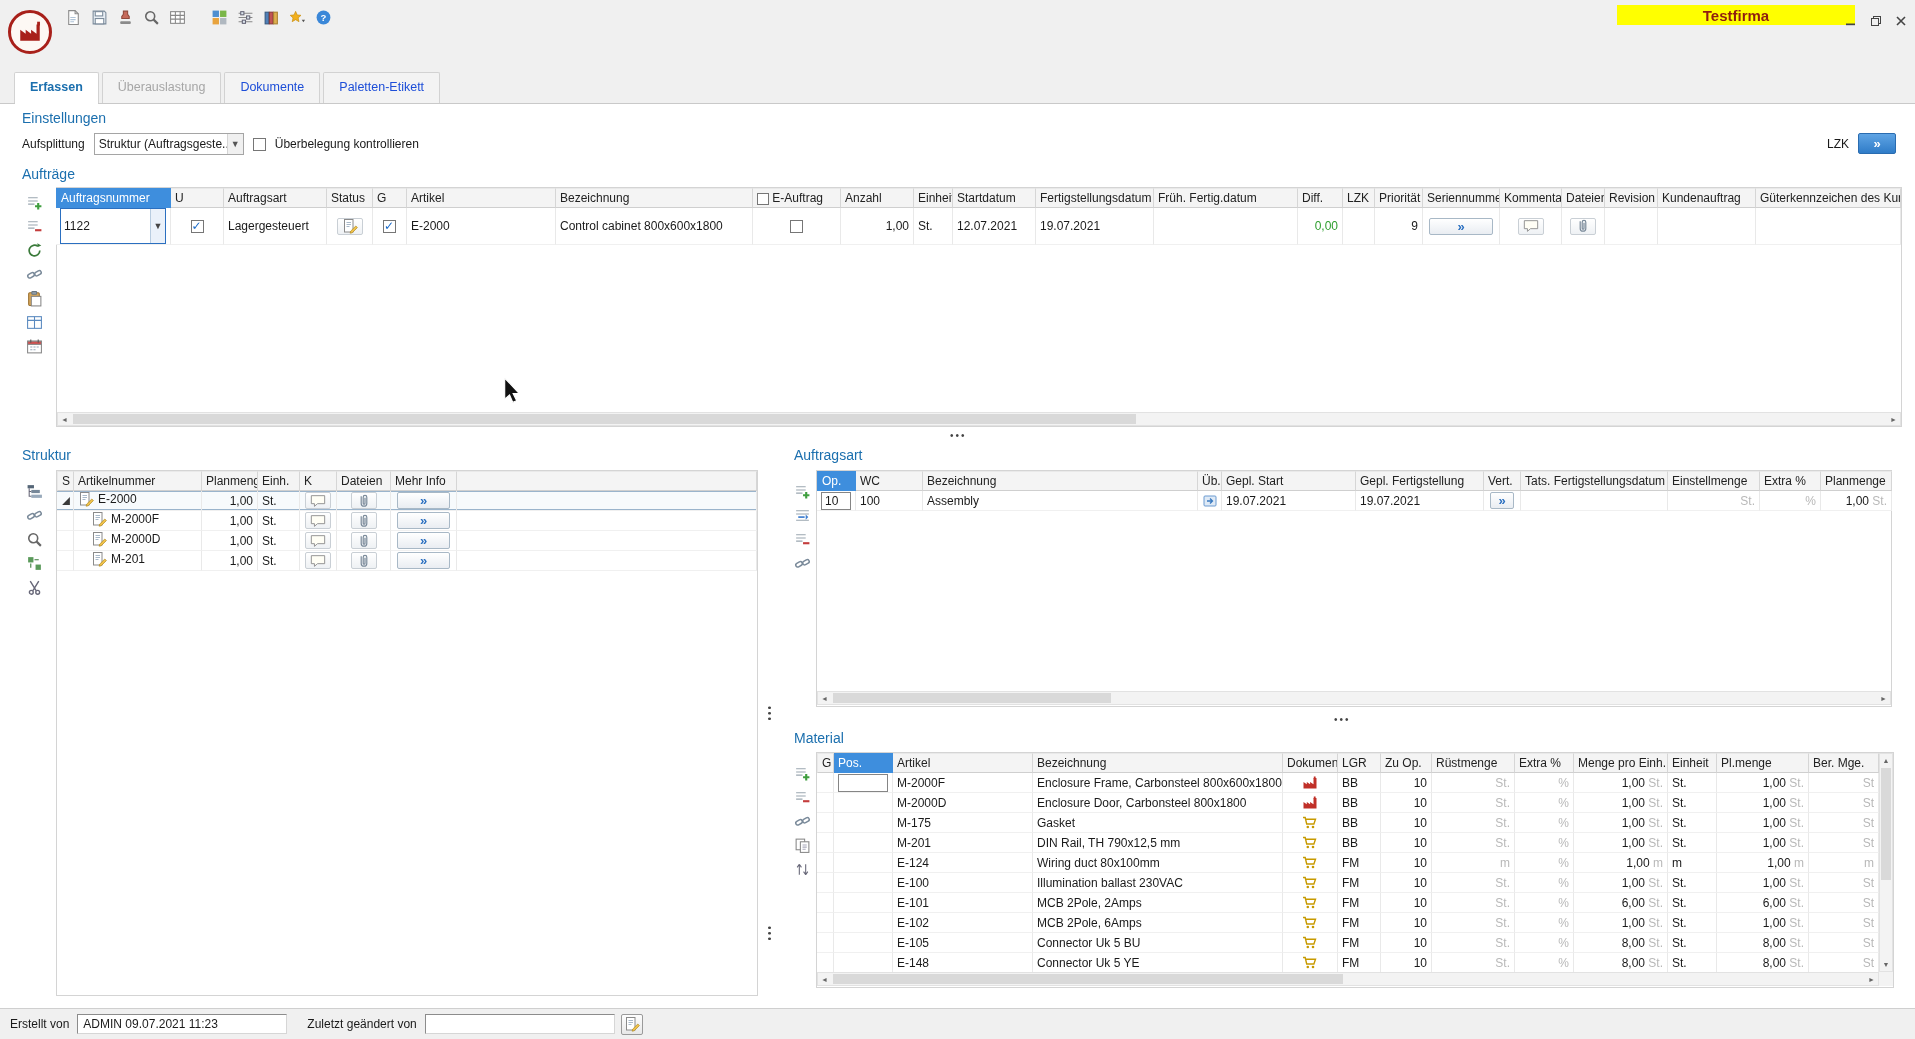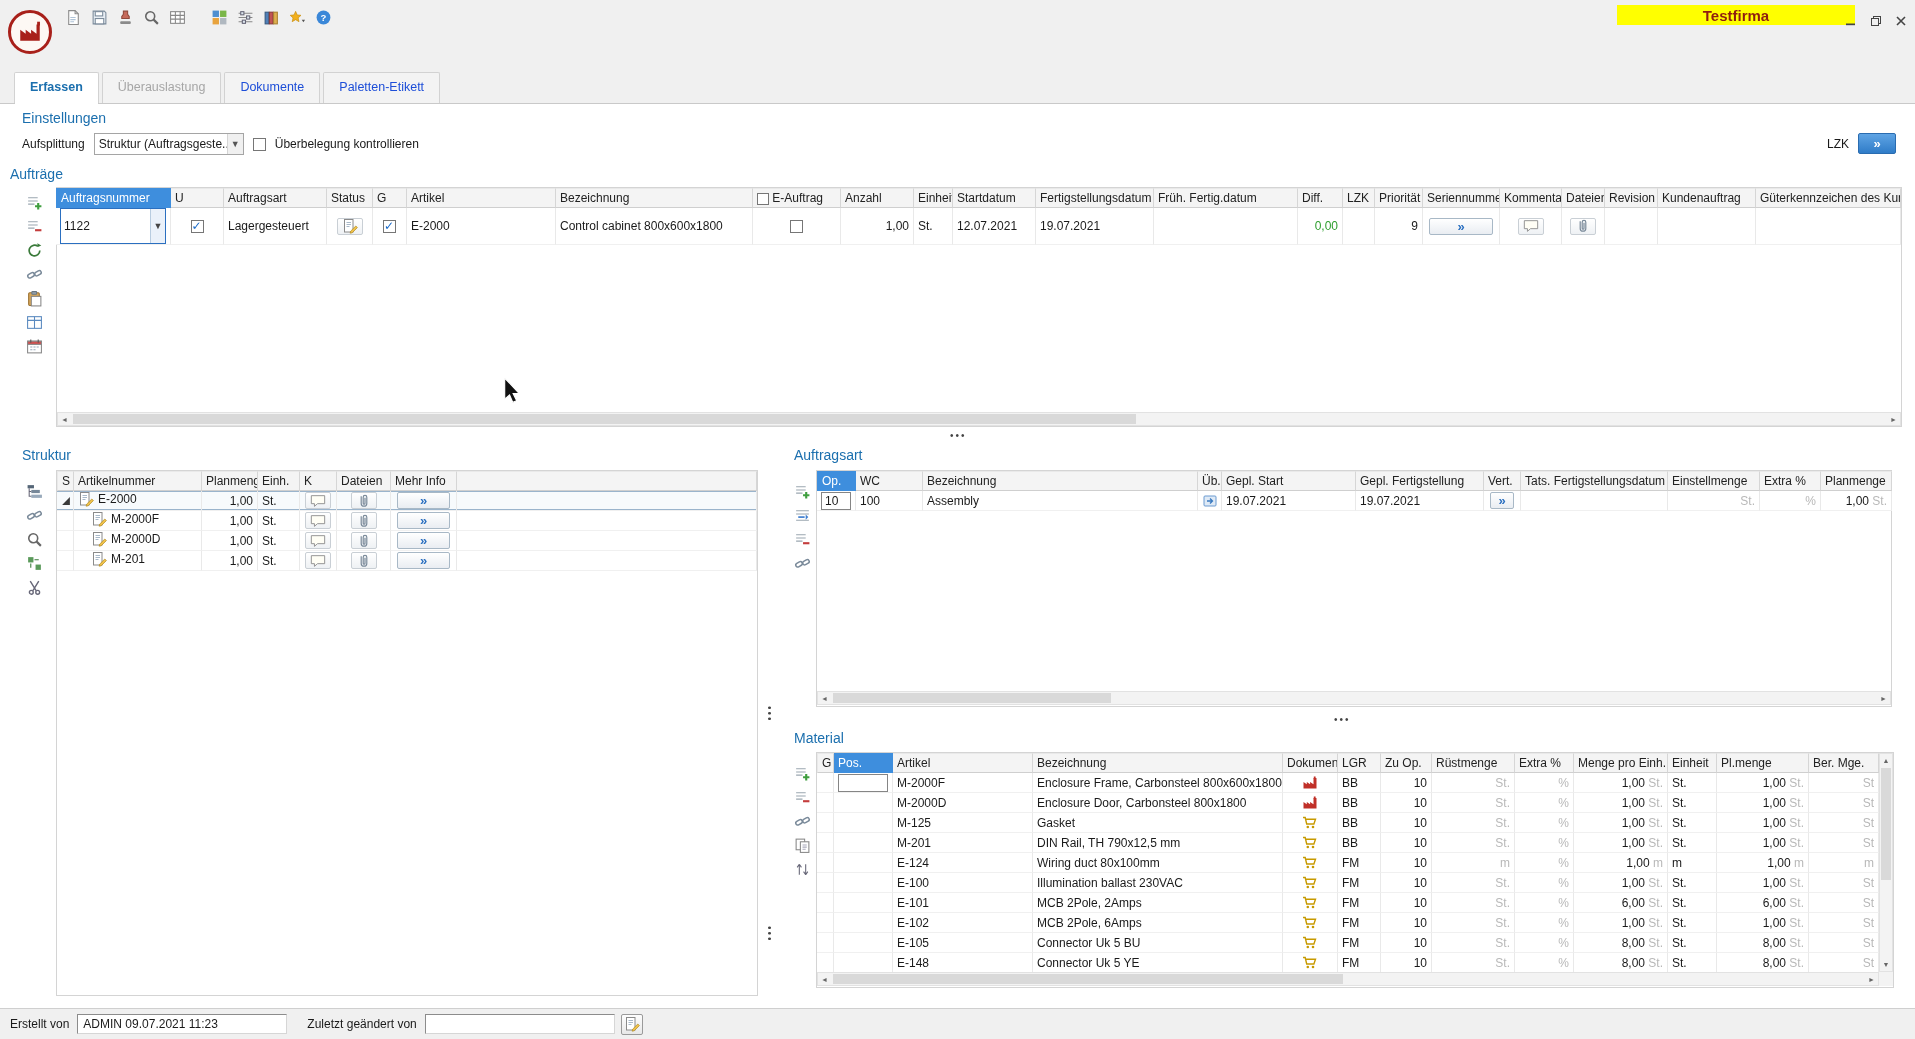--- a/index.html
+++ b/index.html
@@ -198,21 +198,21 @@
       <span class="dd">▼</span>
     </span>
     <span class="cb"></span>
     <span>Überbelegung kontrollieren</span>
   </div>
   <div id="lzk-box">
     <span>LZK</span>
     <span class="btn-blue">»</span>
   </div>
 
-  <div class="sec-h" style="left:10px;top:166px">Aufträge</div>
+  <div class="sec-h" style="left:22px;top:166px">Aufträge</div>
   <div class="vtools" style="left:25px;top:193px">
       <span class="tool">
         <svg viewBox="0 0 16 16">
           <path d="M2 3.5h9M2 6.5h9M2 9.5h6" stroke="#9aa6b0"></path>
           <path d="M11.5 8.5v6M8.5 11.5h6" stroke="#3f9e3f" stroke-width="2"></path>
         </svg>
       </span>
       <span class="tool">
         <svg viewBox="0 0 16 16">
           <path d="M2 3.5h9M2 6.5h9M2 9.5h6" stroke="#9aa6b0"></path>
@@ -773,21 +773,21 @@
             <td class="num"><span class="u">St.</span></td>
             <td class="num"><span class="u">%</span></td>
             <td class="num">1,00 <span class="u">St.</span></td>
             <td>St.</td>
             <td class="num">1,00 <span class="u">St.</span></td>
             <td class="num"><span class="u">St</span></td>
           </tr>
           <tr>
             <td></td>
             <td class="p0"></td>
-            <td>M-125</td>
+            <td>M-175</td>
             <td>Gasket</td>
             <td class="ctr"><span class="icon">
                 <svg viewBox="0 0 16 16">
                   <path d="M1 2.5h2.2l1.5 6.5h7.2l1.6-4.8H4" fill="none" stroke="#c79a00" stroke-width="1.4"></path>
                   <circle cx="5.8" cy="12" r="1.3" fill="#c79a00"></circle>
                   <circle cx="11" cy="12" r="1.3" fill="#c79a00"></circle>
                 </svg>
               </span></td>
             <td>BB</td>
             <td class="num">10</td>

